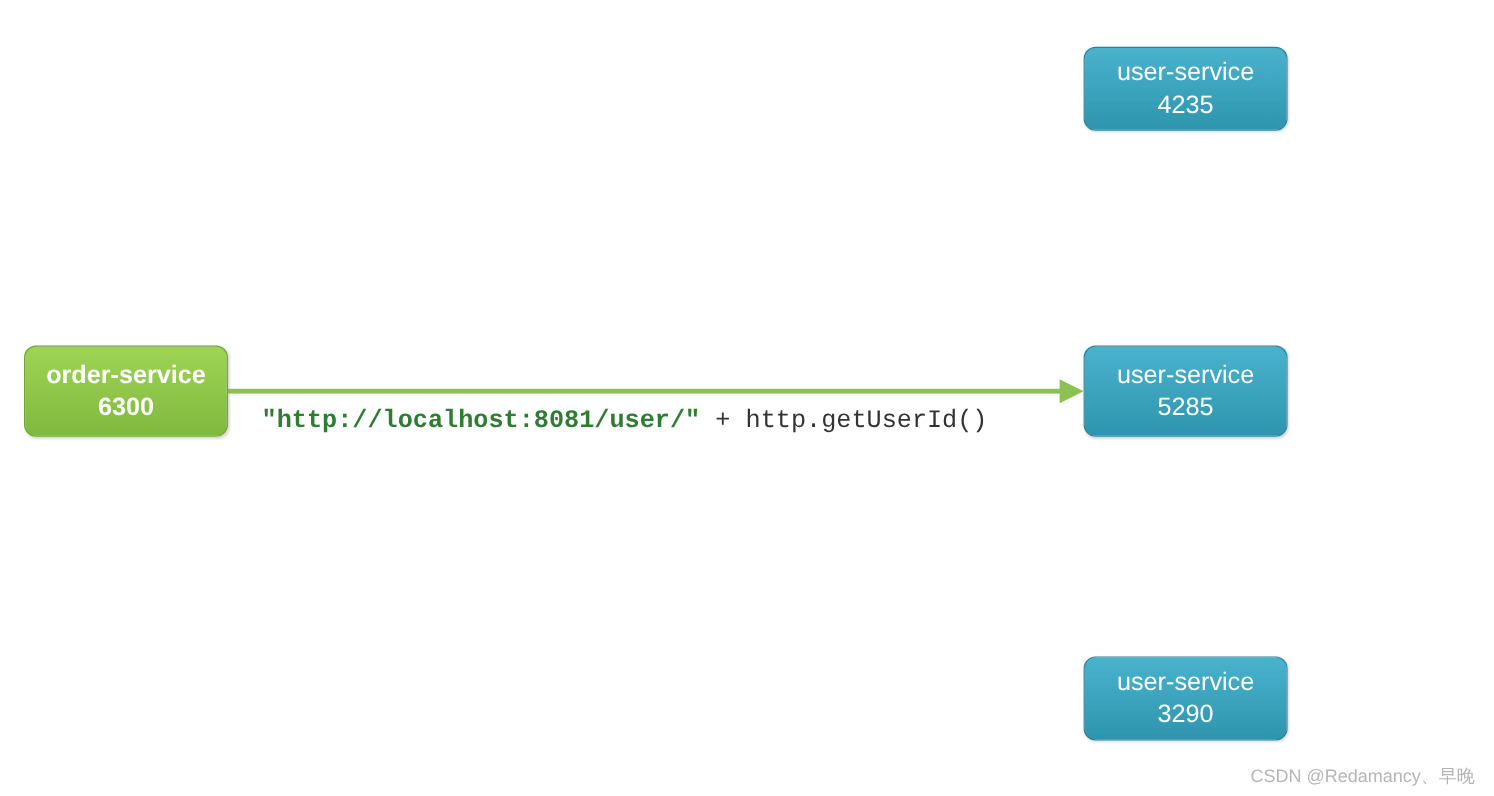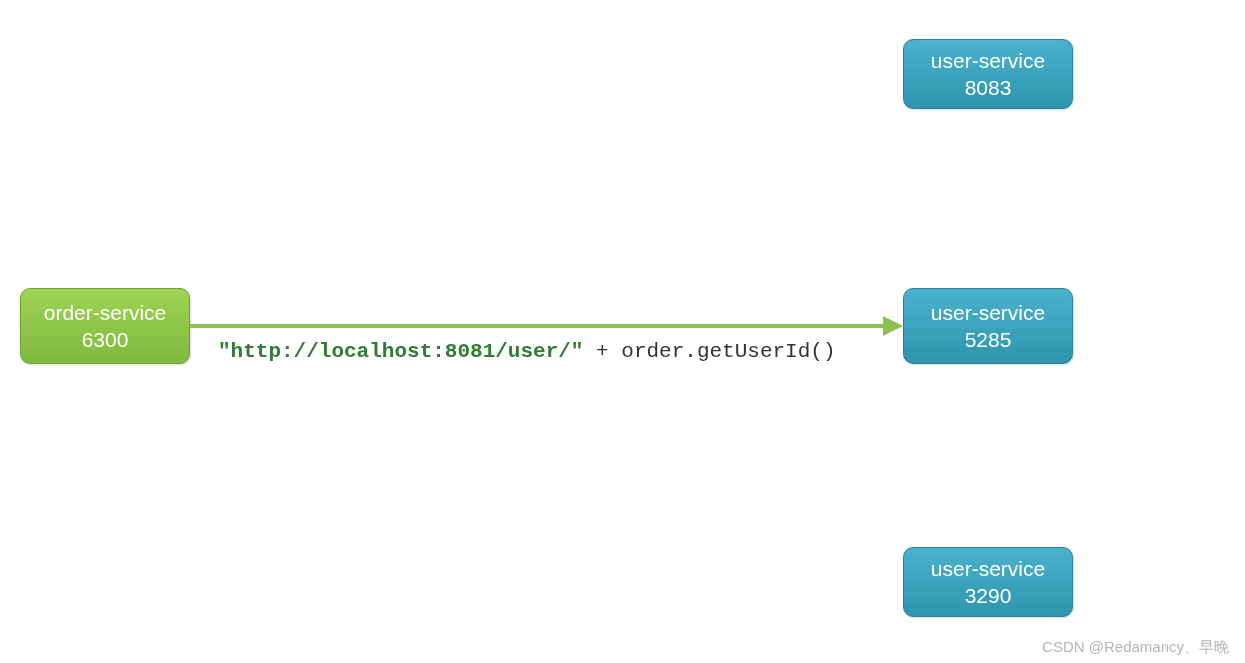--- a/index.html
+++ b/index.html
@@ -23,20 +23,21 @@
       justify-content: center;
       color: #ffffff;
       font-size: 21px;
       line-height: 1.3;
       text-align: center;
       box-shadow: 1px 1px 2px rgba(0,0,0,0.15);
     }
     .node-green {
       background: linear-gradient(to bottom, #9fd455 0%, #7fb93e 100%);
       border: 1px solid #6fa332;
+      font-weight: bold;
     }
     .node-teal {
       background: linear-gradient(to bottom, #49b2cc 0%, #2f95af 100%);
       border: 1px solid #2a8299;
     }
     .order-service {
       left: 20px;
       top: 288px;
       width: 170px;
       height: 76px;
@@ -112,35 +113,35 @@
 </head>
 <body>
 
 <div class="node node-green order-service">
   <span>order-service</span>
   <span>6300</span>
 </div>
 
 <div class="node node-teal user-8083">
   <span>user-service</span>
-  <span>8083</span>
+  <span>4235</span>
 </div>
 
 <div class="node node-teal user-8081">
   <span>user-service</span>
   <span>5285</span>
 </div>
 
 <div class="node node-teal user-8082">
   <span>user-service</span>
   <span>3290</span>
 </div>
 
 <div class="arrow-line">
   <div class="arrow-shaft"></div>
   <div class="arrow-head"></div>
 </div>
 
 <div class="arrow-label">
-  <span class="code-green">"http://localhost:8081/user/"</span><span class="code-black"> + order.getUserId()</span>
+  <span class="code-green">"http://localhost:8081/user/"</span><span class="code-black"> + http.getUserId()</span>
 </div>
 
 <div class="watermark">CSDN @Redamancy、早晚</div>
 
 </body></html>

